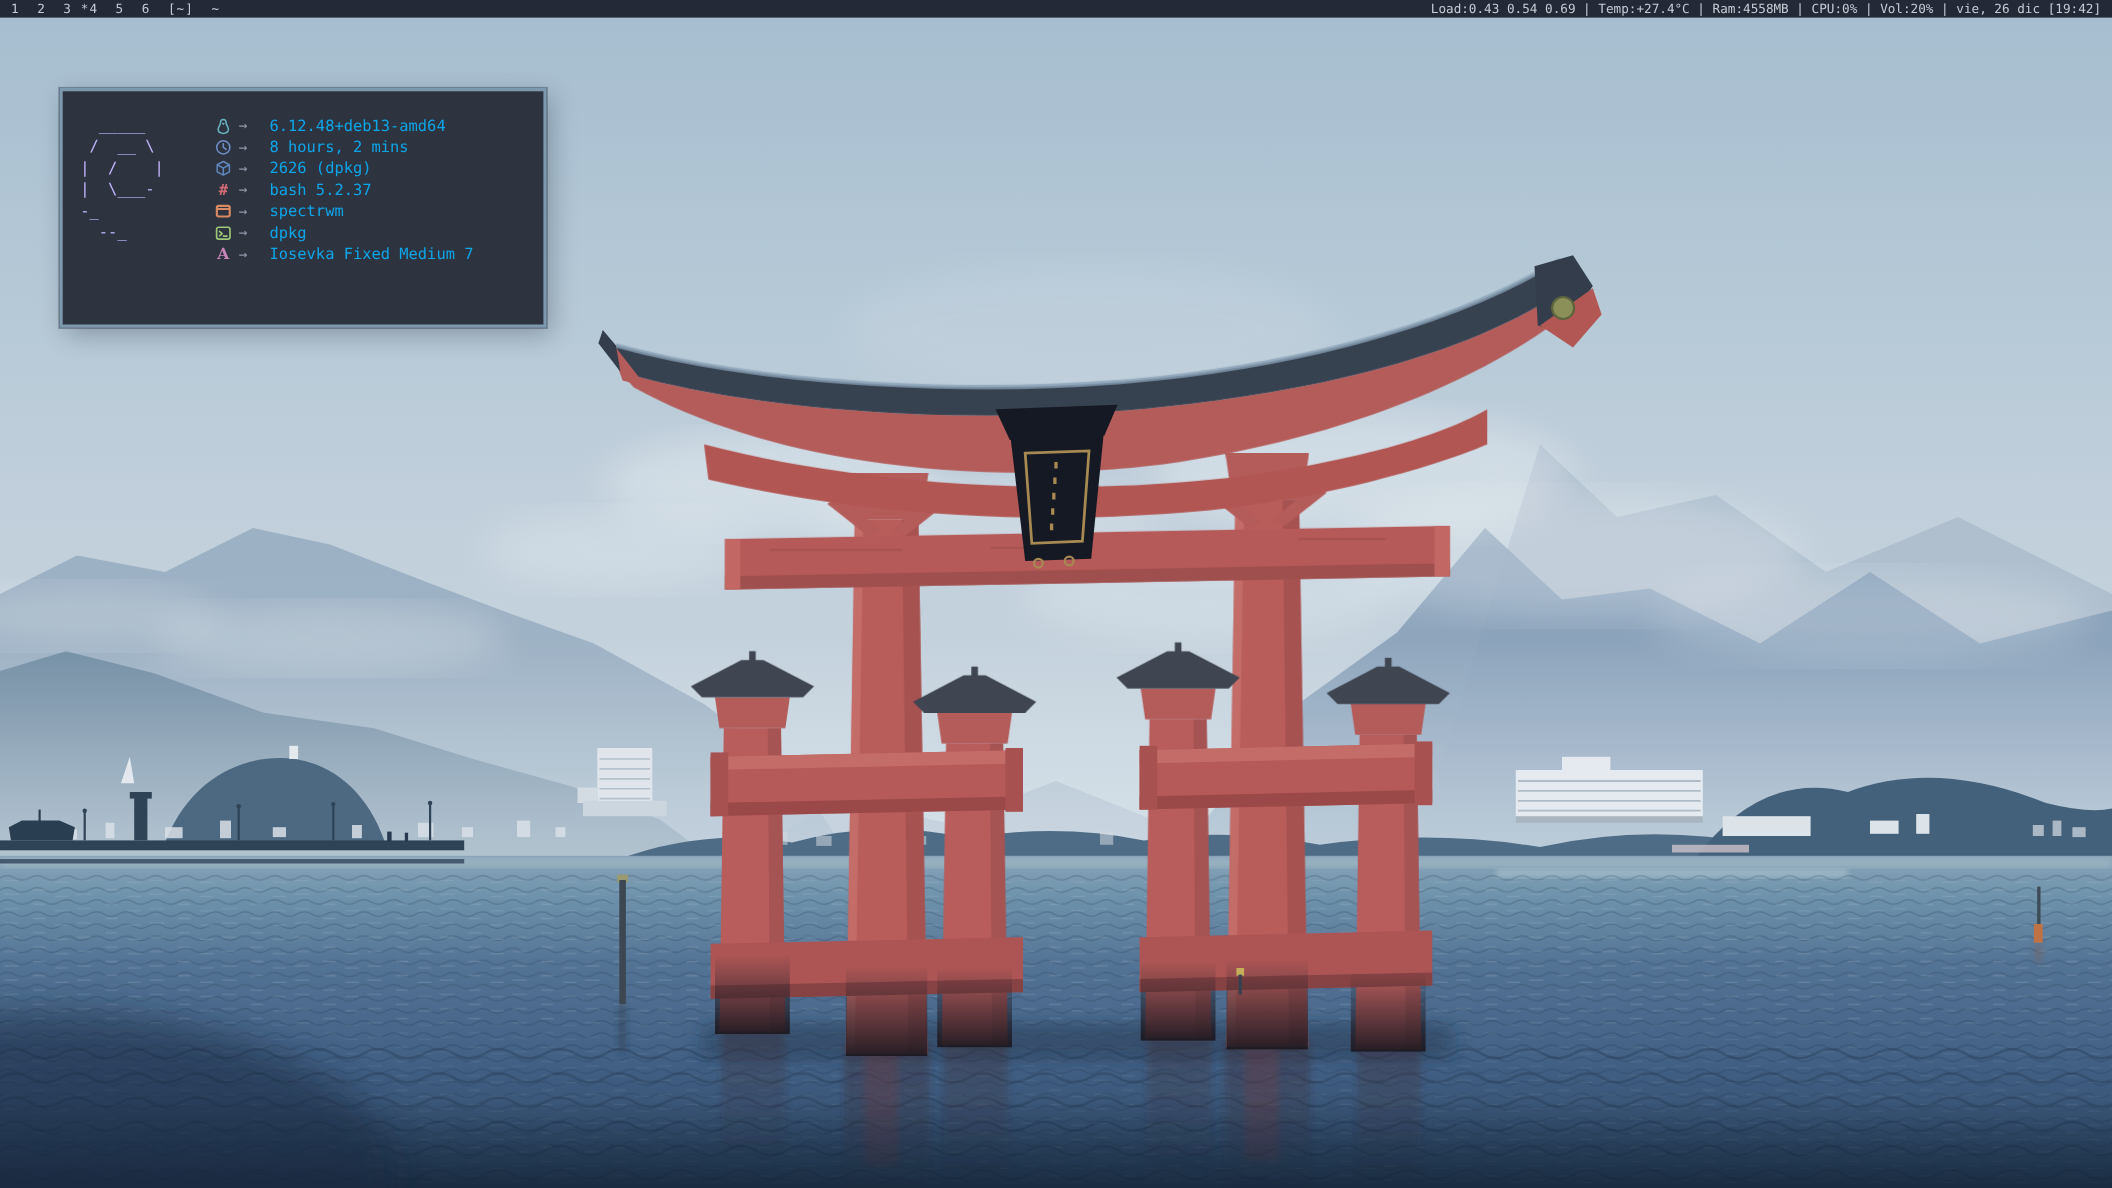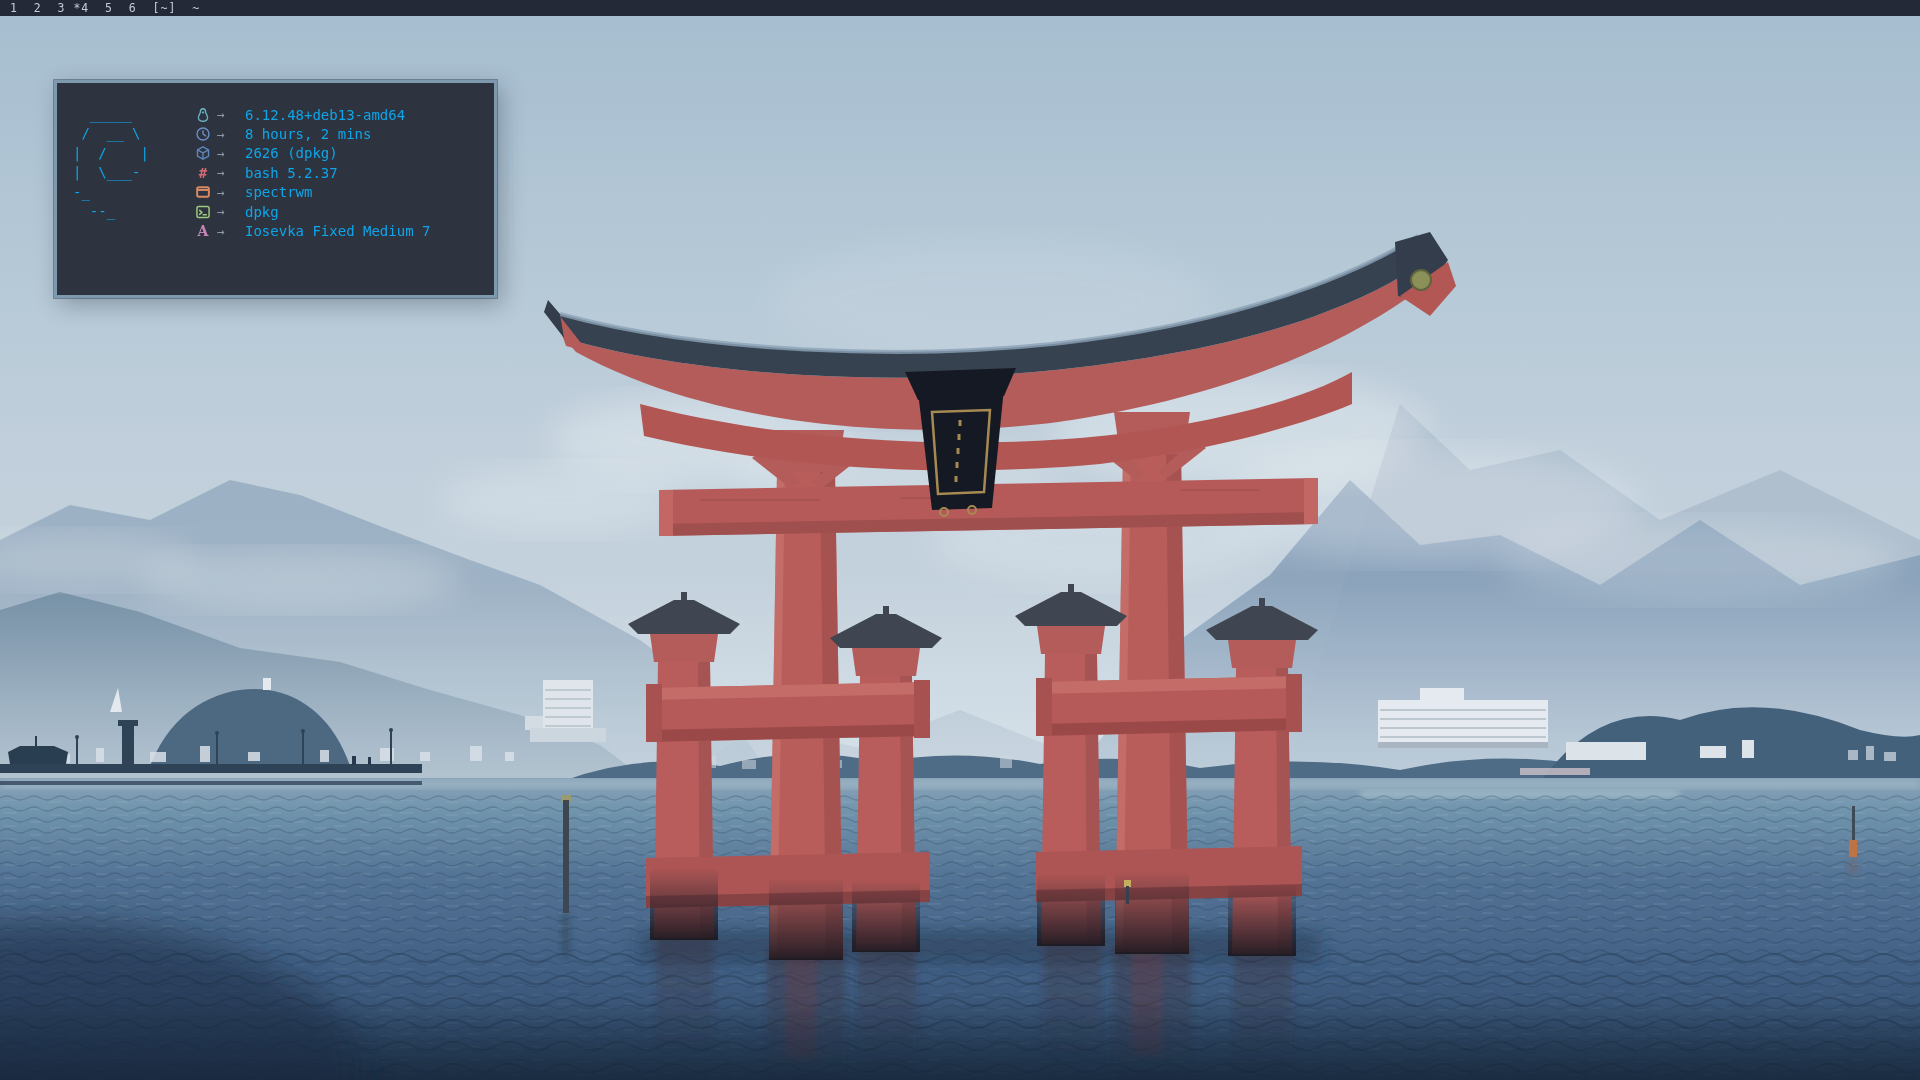--- a/index.html
+++ b/index.html
@@ -14,21 +14,21 @@
   .topbar .ws{font-size:11.5px;color:#c6ccd5;letter-spacing:1px;white-space:pre;}
   .topbar .status{font-size:11.5px;color:#c6ccd5;white-space:pre;}
 
   
   .terminal{position:absolute;left:54px;top:80px;width:443px;height:218px;
             box-sizing:border-box;background:#2d3440;border:3px solid #7e99ae;
             box-shadow:0 0 0 1px rgba(18,28,42,.35), 5px 7px 22px rgba(8,18,32,.28);
             z-index:20;display:flex;flex-direction:column;}
   .term-inner{flex:1;display:flex;flex-direction:column;padding:22px 16px 12px 16px;overflow:hidden;}
   .fetch{display:flex;align-items:flex-start;}
-  .logo{margin:0;width:120px;flex:0 0 120px;color:#0ea5e9;font-size:14px;line-height:19.4px;
+  .logo{margin:0;width:120px;flex:0 0 120px;color:#c4b5fd;font-size:14px;line-height:19.4px;
         font-family:"DejaVu Sans Mono",monospace;white-space:pre;}
   .flines{flex:1;}
   .frow{display:grid;grid-template-columns:24px 28px 1fr;align-items:center;height:19.4px;}
   .ficon{display:flex;align-items:center;justify-content:center;width:20px;height:16px;}
   .ficon svg{display:block;}
   .glyph{font-size:14px;font-weight:bold;line-height:1;}
   .glyph.hash{color:#d26a73;font-family:"DejaVu Sans Mono",monospace;}
   .glyph.serifA{color:#c687b8;font-family:"DejaVu Serif",serif;font-weight:bold;}
   .farrow{color:#8d97a6;font-size:13px;text-align:left;}
   .ftext{color:#0ea5e9;font-size:14px;white-space:pre;}
@@ -353,20 +353,21 @@
       <rect x="1849" y="840" width="8" height="17" fill="#c1703f"></rect>
       <rect x="1124" y="880" width="7" height="7" fill="#c7ae58"></rect>
       <rect x="1126" y="886" width="3" height="18" fill="#333d48"></rect>
     </g>
 
     <rect x="0" y="0" width="1920" height="1080" fill="#9fb0c4" opacity="0.04"></rect>
   </svg>
 
   <div class="topbar">
     <span class="ws">1  2  3 *4  5  6  [~]  ~</span>
+    <span class="status">Load:0.43 0.54 0.69 | Temp:+27.4°C | Ram:4558MB | CPU:0% | Vol:20% | vie, 26 dic [19:42]</span>
   </div>
 
   <div class="terminal">
     <div class="term-inner">
       <div class="fetch">
         <pre class="logo">  _____
  /  __ \
 |  /    |
 |  \___-
 -_

